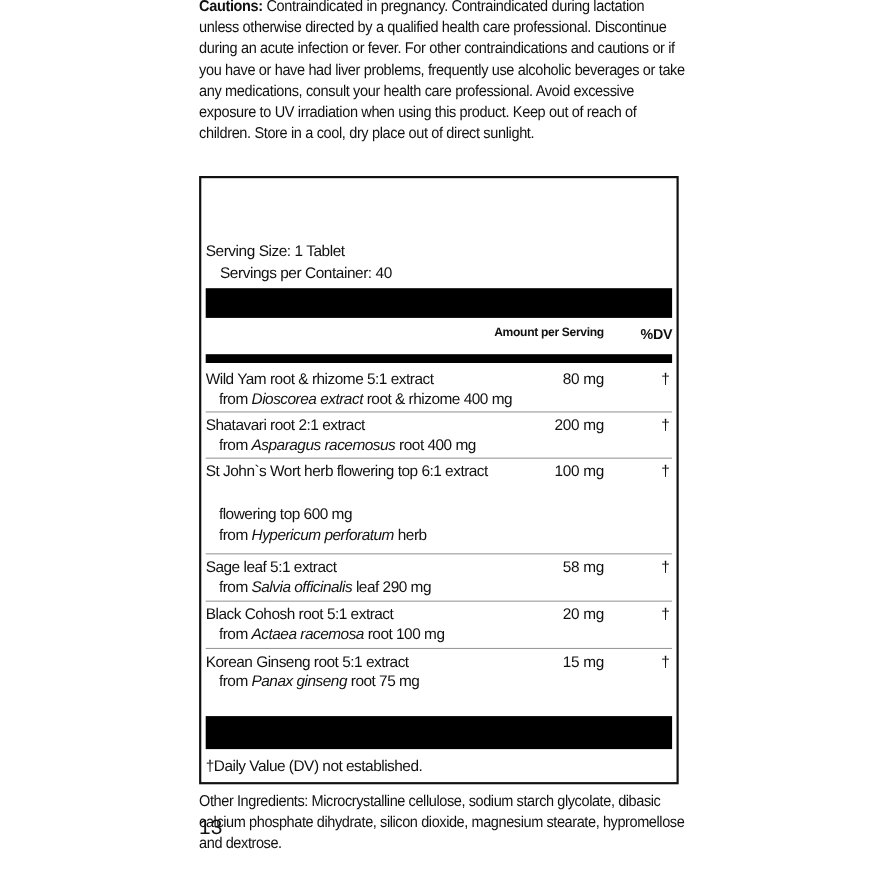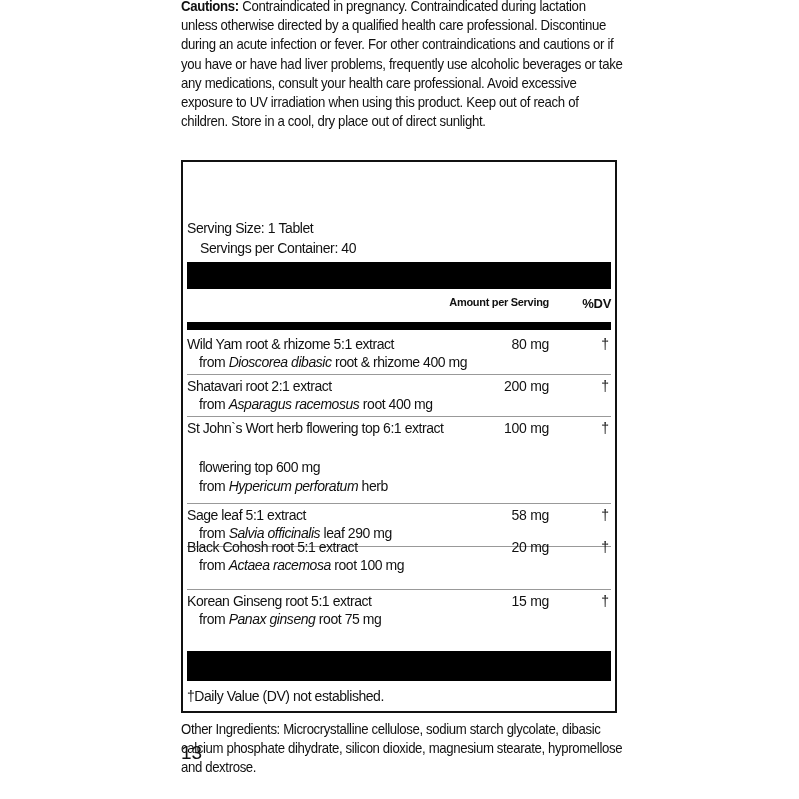--- a/index.html
+++ b/index.html
@@ -38,21 +38,21 @@
   <div class="bar" style="top:100px;height:27px;"></div>
   <div id="hdr-amt">Amount per Serving</div>
   <div id="hdr-dv">%DV</div>
   <div class="bar" style="top:160px;height:8px;"></div>
 
   <div id="rows">
       <div class="row" style="top: 174px; height: 42px;">
         <div class="name">Wild Yam root &amp; rhizome 5:1 extract</div>
         <div class="amt">80 mg</div>
         <div class="dv">†</div>
-        <div class="sub" style="top: 18px;"><span>from </span><i>Dioscorea dibasic</i><span> root &amp; rhizome 400 mg</span></div>
+        <div class="sub" style="top: 18px;"><span>from </span><i>Dioscorea extract</i><span> root &amp; rhizome 400 mg</span></div>
       </div>
       <div class="sep" style="top: 212px;"></div>
       <div class="row" style="top: 216px; height: 42px;">
         <div class="name">Shatavari root 2:1 extract</div>
         <div class="amt">200 mg</div>
         <div class="dv">†</div>
         <div class="sub" style="top: 18px;"><span>from </span><i>Asparagus racemosus</i><span> root 400 mg</span></div>
       </div>
       <div class="sep" style="top: 254px;"></div>
       <div class="row" style="top: 258px; height: 87px;">
@@ -63,21 +63,21 @@
         <div class="sub" style="top: 39px;"><span>flowering top 600 mg</span><i></i><span></span></div>
       </div>
       <div class="sep" style="top: 341px;"></div>
       <div class="row" style="top: 345px; height: 43px;">
         <div class="name">Sage leaf 5:1 extract</div>
         <div class="amt">58 mg</div>
         <div class="dv">†</div>
         <div class="sub" style="top: 18px;"><span>from </span><i>Salvia officinalis</i><span> leaf 290 mg</span></div>
       </div>
       <div class="sep" style="top: 384px;"></div>
-      <div class="row" style="top: 377px; height: 43px;">
+      <div class="row" style="top: 388px; height: 43px;">
         <div class="name">Black Cohosh root 5:1 extract</div>
         <div class="amt">20 mg</div>
         <div class="dv">†</div>
         <div class="sub" style="top: 18px;"><span>from </span><i>Actaea racemosa</i><span> root 100 mg</span></div>
       </div>
       <div class="sep" style="top: 427px;"></div>
       <div class="row" style="top: 431px; height: 58px;">
         <div class="name">Korean Ginseng root 5:1 extract</div>
         <div class="amt">15 mg</div>
         <div class="dv">†</div>

